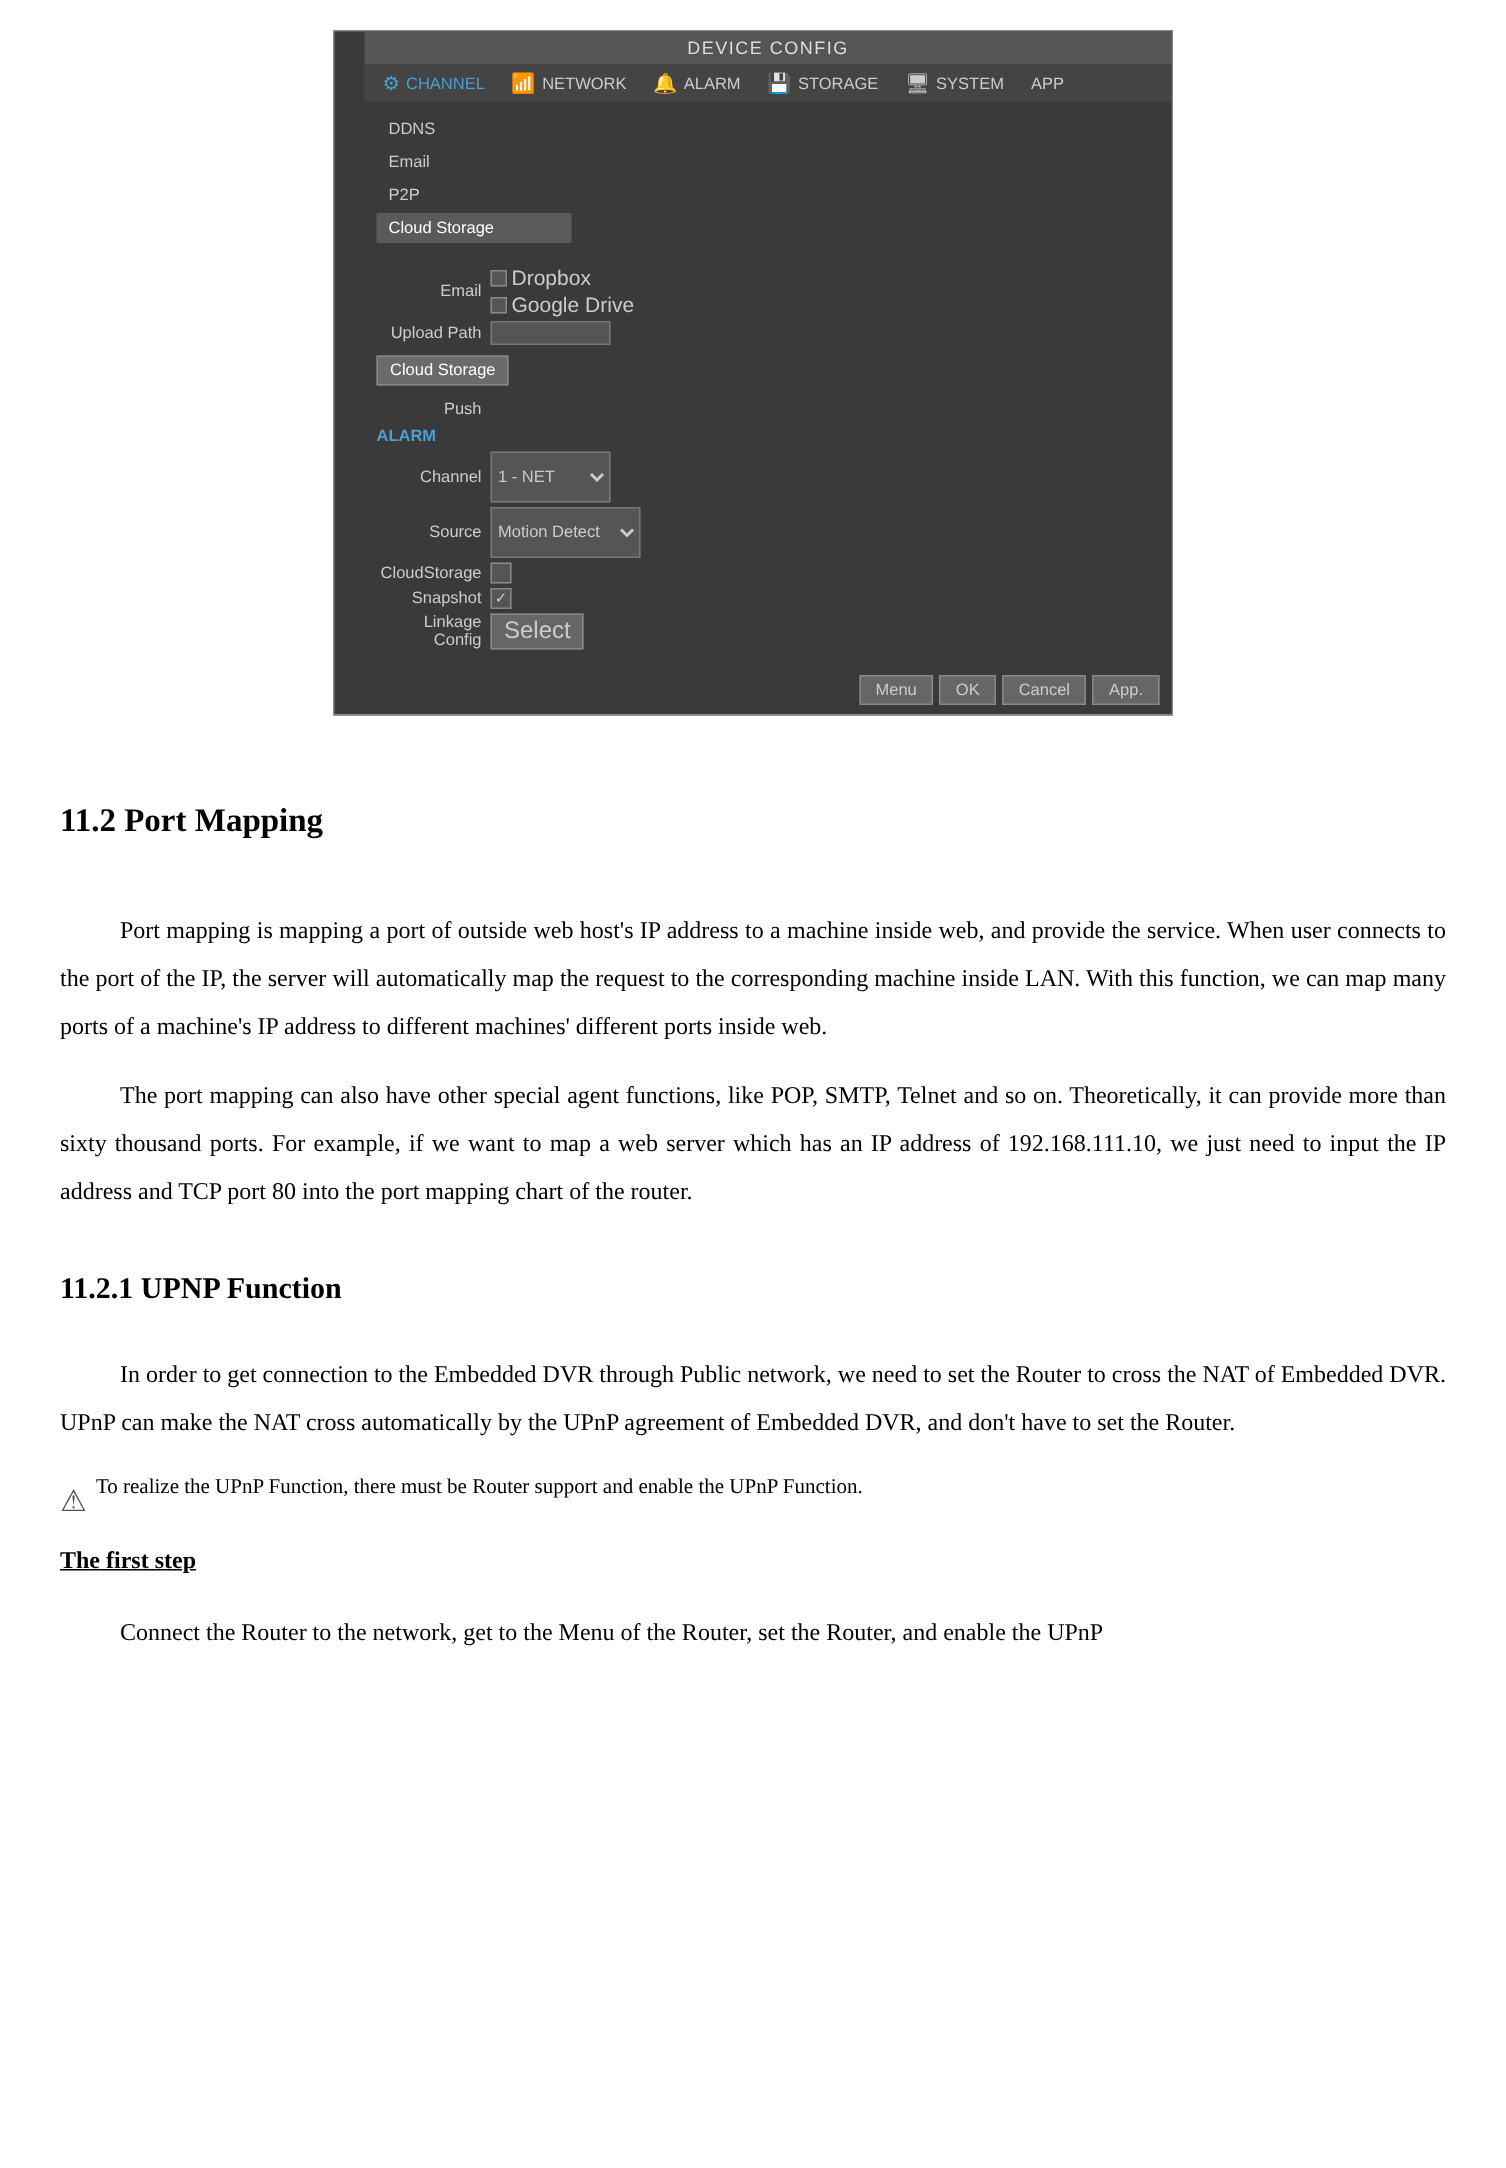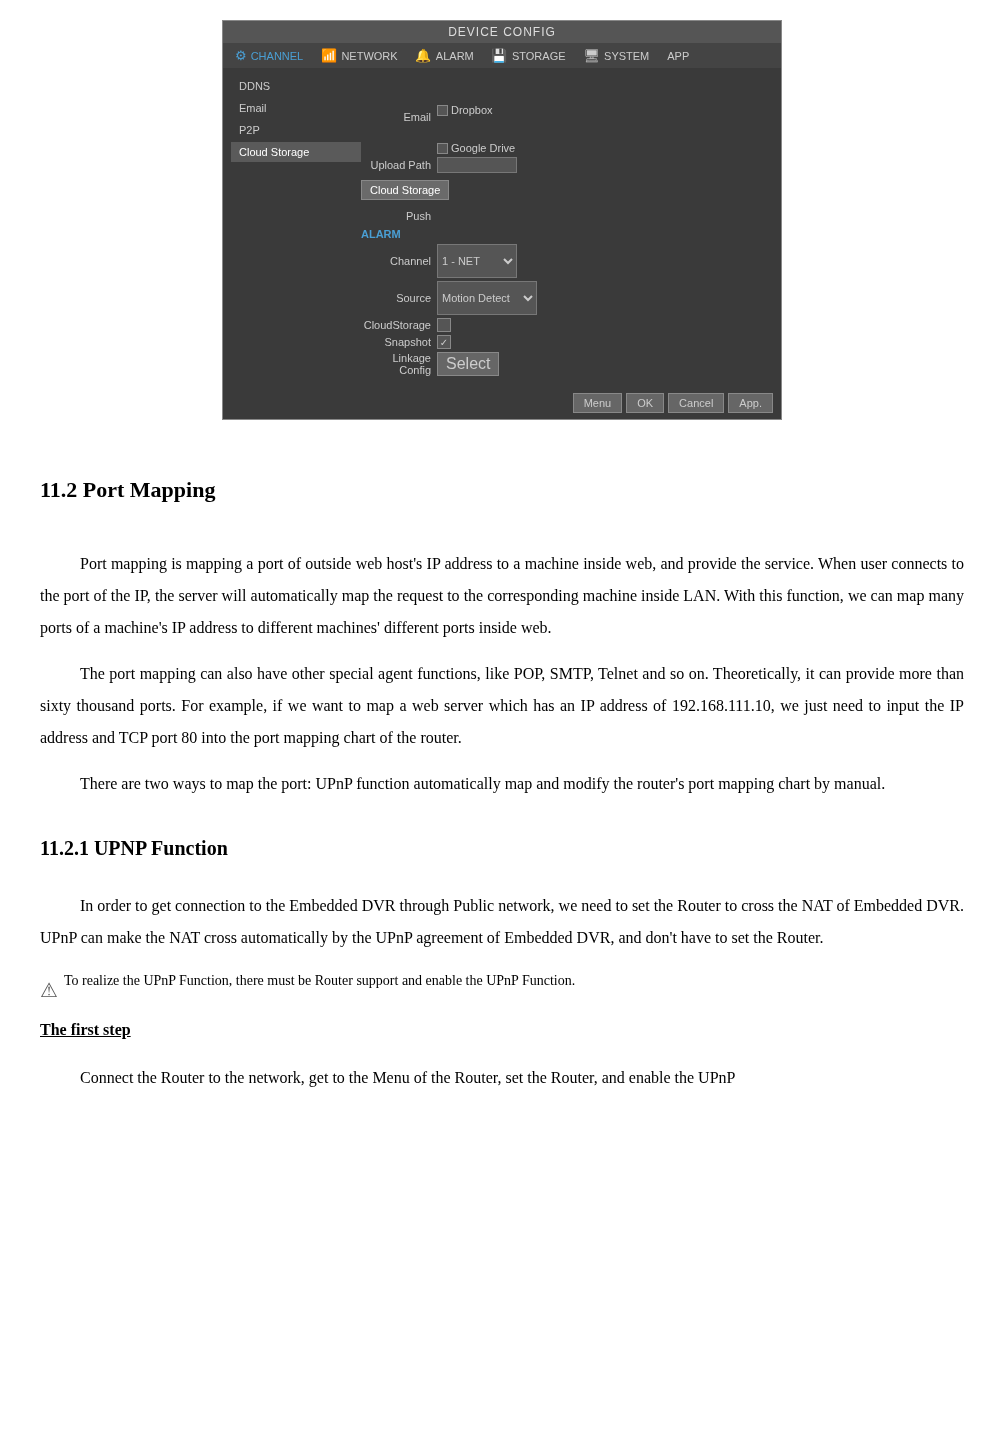--- a/index.html
+++ b/index.html
@@ -18,20 +18,21 @@
       justify-content: center;
       padding: 20px 0 30px 0;
     }
 
     .device-config-window {
       width: 560px;
       border: 1px solid #888;
       background: #3a3a3a;
       font-family: Arial, sans-serif;
       font-size: 12px;
+      padding-left: 20px;
     }
 
     .title-bar {
       background: #555;
       color: #ddd;
       text-align: center;
       padding: 4px 0;
       font-size: 12px;
       letter-spacing: 1px;
     }
@@ -59,21 +60,22 @@
     }
 
     .tab-icon {
       font-size: 13px;
     }
 
     .content-area {
       background: #3a3a3a;
       padding: 8px;
       display: flex;
-      gap: 0;
+      gap: 11px;
+      flex-direction: column;
     }
 
     .left-panel {
       width: 130px;
       display: flex;
       flex-direction: column;
       gap: 2px;
     }
 
     .left-menu-item {
@@ -119,22 +121,21 @@
       font-size: 11px;
       width: 70px;
       text-align: right;
     }
 
     .checkbox-item {
       display: flex;
       align-items: center;
       gap: 3px;
       color: #ccc;
-      font-size: 11px;
-      margin-top: 24px;
+      font-size: 14px;
     }
 
     .checkbox-input {
       width: 11px;
       height: 11px;
       border: 1px solid #888;
       background: #555;
     }
 
     .text-input {
@@ -410,23 +411,20 @@
   </h2>
 
   <div class="paragraph-block">
     <p class="paragraph">Port mapping is mapping a port of outside web host's IP address to a machine inside web, and provide the service.  When  user  connects  to  the  port  of  the  IP,  the  server  will  automatically  map  the  request  to  the corresponding  machine  inside  LAN.  With  this  function,  we  can  map  many  ports  of  a  machine's  IP  address  to different machines' different ports inside web.</p>
   </div>
 
   <div class="paragraph-block">
     <p class="paragraph">The  port  mapping  can  also  have  other  special  agent  functions,  like  POP,  SMTP,  Telnet  and  so  on. Theoretically, it can provide more than sixty thousand ports. For example, if we want to map a web server which has an IP address of 192.168.111.10, we just need to input the IP address and TCP port 80 into the port mapping chart of the router.</p>
   </div>
 
-  <div class="paragraph-block">
-    <p class="paragraph">There are two ways to map the port: UPnP function automatically map and modify the router's port mapping chart by manual.</p>
-  </div>
 
   <h2 class="section-subheading">
     <span>11.2.1</span>&nbsp;<span>UPNP Function</span>
   </h2>
 
   <div class="paragraph-block">
     <p class="paragraph">In order to get connection to the Embedded DVR through Public network, we need to set the Router to cross the NAT of Embedded DVR.  UPnP can make the NAT cross automatically by the UPnP agreement of Embedded DVR, and don't have to set the Router.</p>
   </div>
 
   <div class="warning-section">

